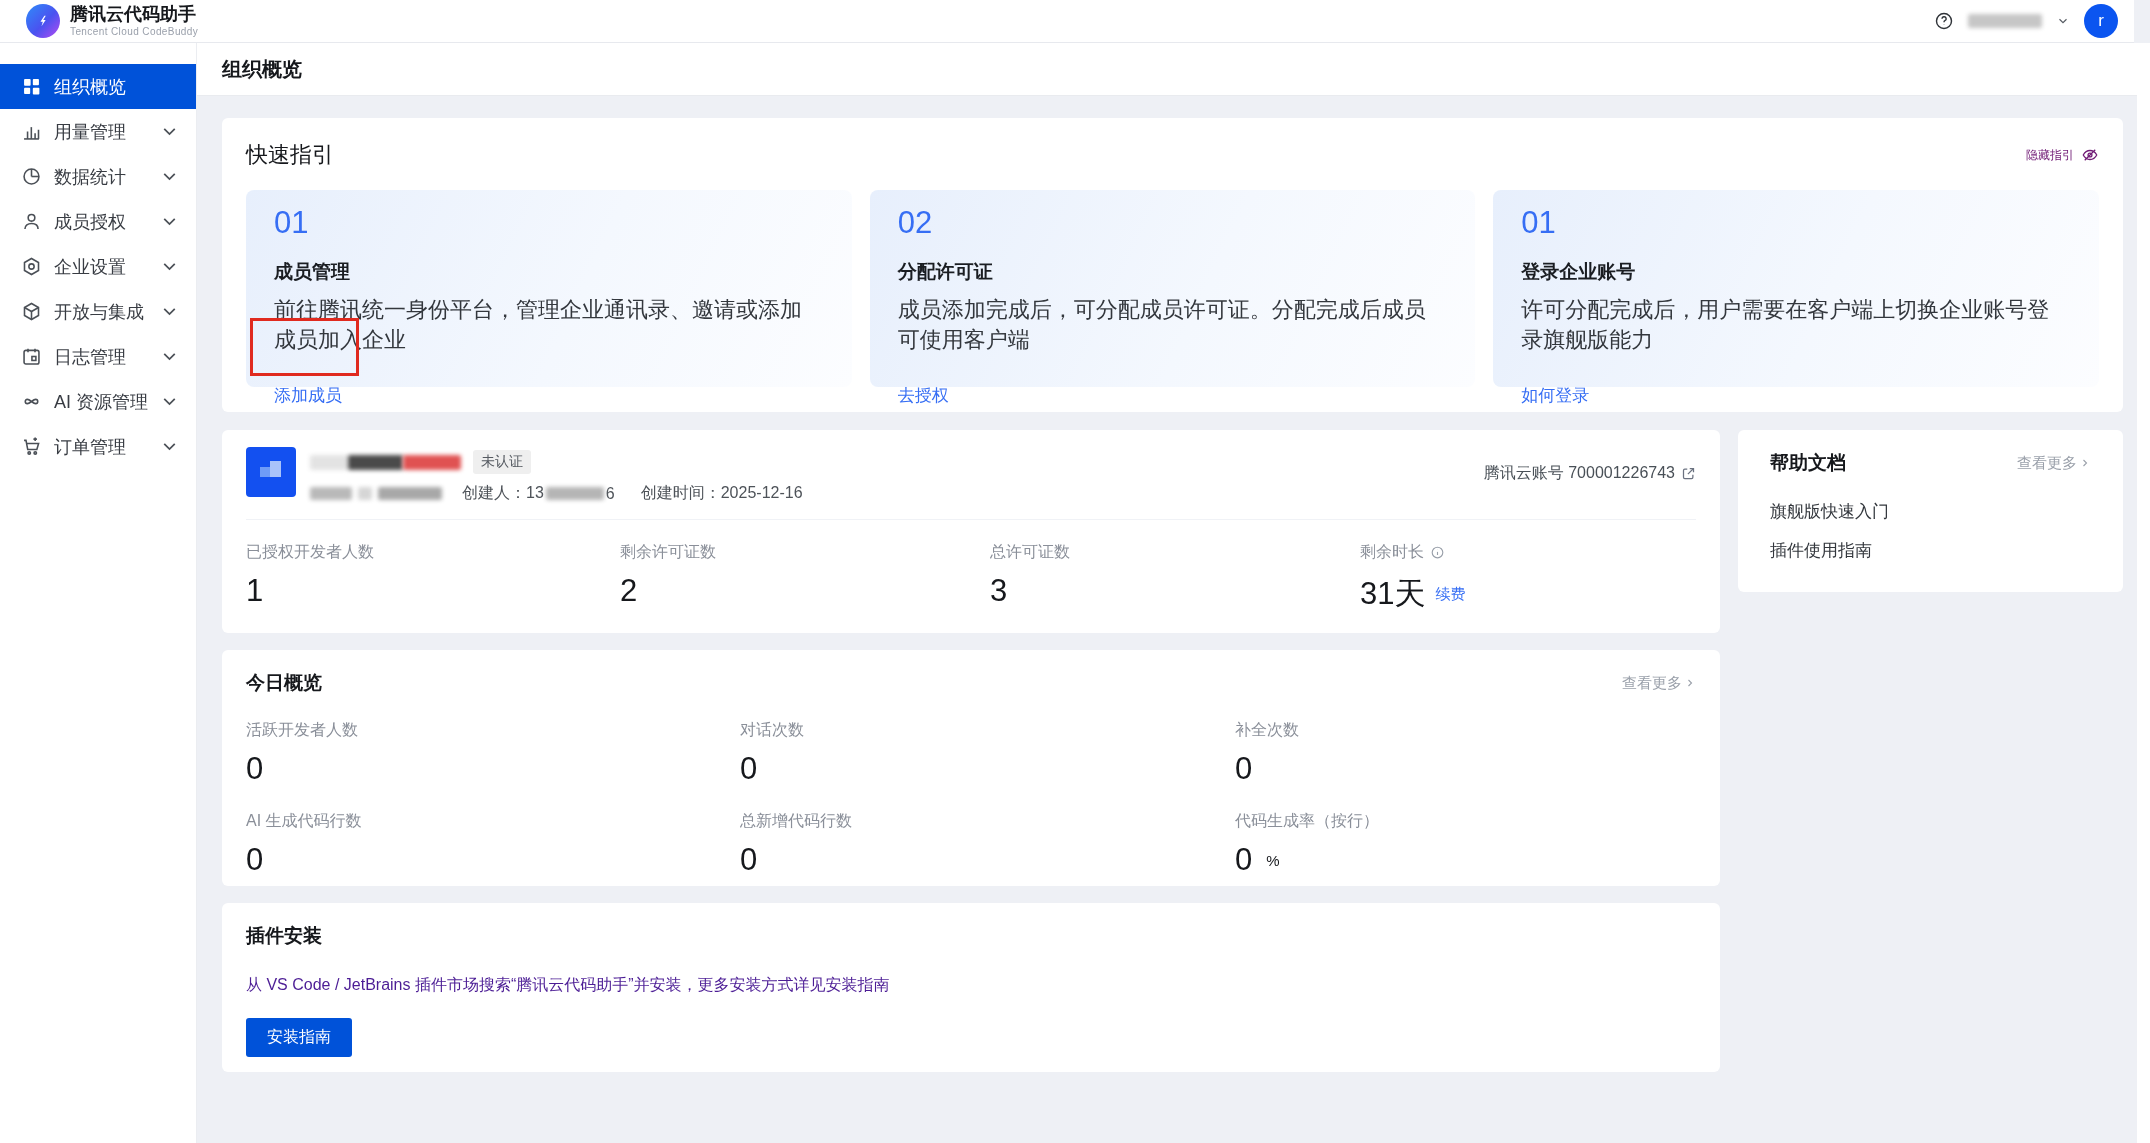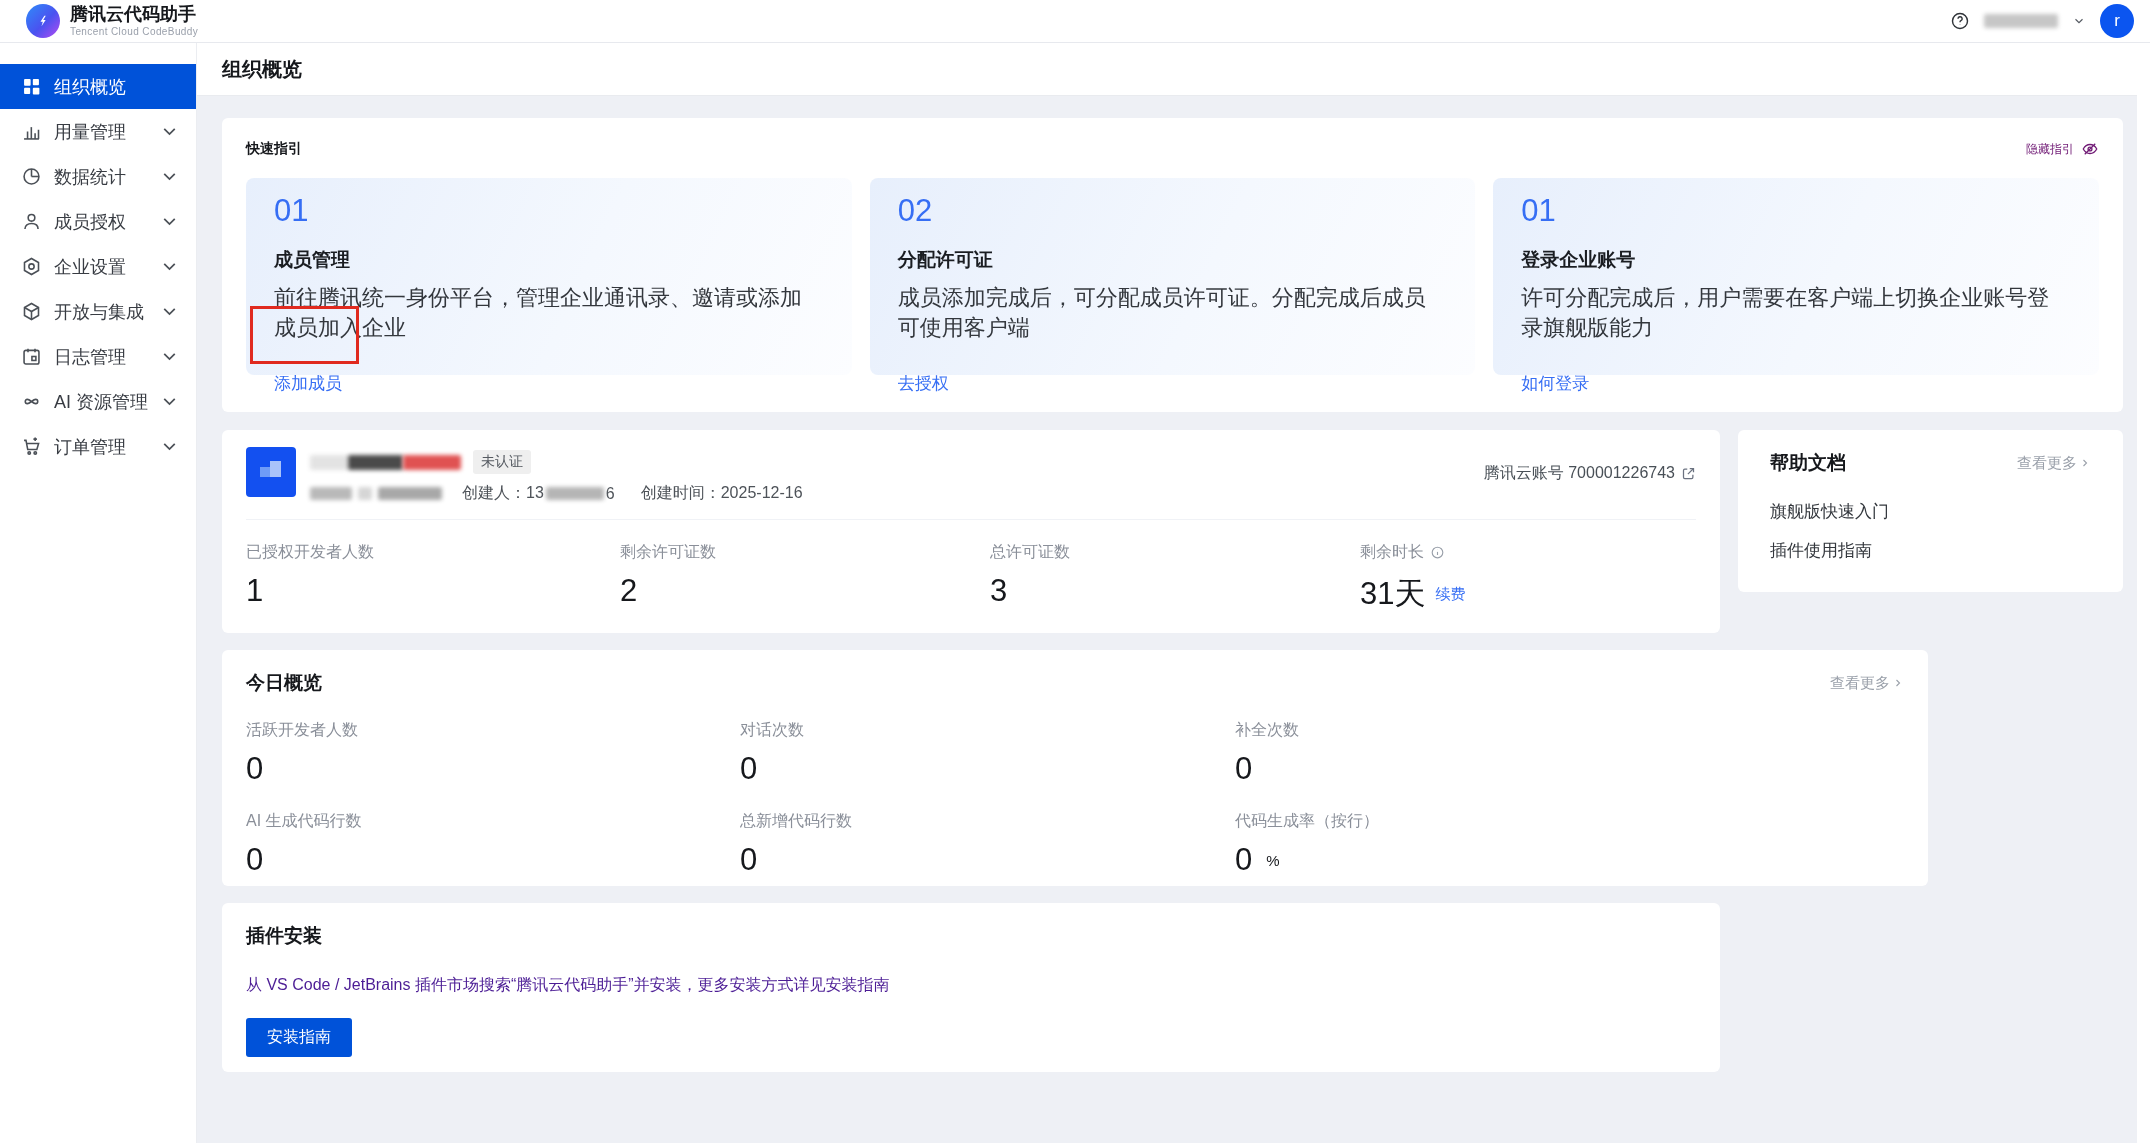--- a/index.html
+++ b/index.html
@@ -4,21 +4,21 @@
 <style>
   * { margin:0; padding:0; box-sizing:border-box; }
   html,body { width:2150px; height:1143px; }
   body {
     font-family:"Liberation Sans","DejaVu Sans",sans-serif;
     background:#eef0f5; color:#16181c; overflow:hidden; position:relative;
   }
   svg { display:block; }
 
   
-  .header { position:absolute; top:0; left:0; right:0; height:43px; background:#fff;
+  .header { position:absolute; top:0; left:0; right:16px; height:43px; background:#fff;
             border-bottom:1px solid #e7e9ee; display:flex; align-items:center;
             padding:0 16px 0 26px; z-index:9; }
   .logo-wrap { display:flex; align-items:center; }
   .logo-circle { width:34px; height:34px; border-radius:50%;
     background:linear-gradient(135deg,#2f8df9 0%,#4a52f0 55%,#b44bf2 100%);
     display:flex; align-items:center; justify-content:center; }
   .logo-text { margin-left:10px; }
   .logo-name { font-size:18px; font-weight:bold; color:#16181c; line-height:1.05; }
   .logo-sub  { font-size:10px; color:#9aa0ab; letter-spacing:.4px; margin-top:2px; }
   .h-right { margin-left:auto; display:flex; align-items:center; gap:14px; }
@@ -46,21 +46,21 @@
   .titlebar { height:53px; background:#fff; border-bottom:1px solid #e9ebef;
               display:flex; align-items:center; padding-left:25px; }
   .page-title { font-size:20px; font-weight:bold; }
   .content { position:absolute; top:53px; left:0; right:0; bottom:0; background:#eef0f5;
              padding:22px 14px 0 25px; overflow:hidden; }
   .card { background:#fff; border-radius:6px; }
 
   
   .qg-card { height:294px; padding:22px 24px; margin-bottom:18px; }
   .qg-head { display:flex; justify-content:space-between; align-items:center; margin-bottom:20px; }
-  .qg-title { font-size:14px; font-weight:bold; }
+  .qg-title { font-size:22px; font-weight:normal; }
   .hide-guide { font-size:12px; color:#701a75; display:flex; align-items:center; gap:7px; cursor:pointer; }
   .hide-guide svg { width:18px; height:18px; }
   .steps { display:flex; gap:18px; }
   .step { flex:1; height:197px; border-radius:8px; padding:16px 28px; position:relative;
           background:linear-gradient(115deg,#e7effc 0%,#f4f8fe 55%,#fcfdff 100%); }
   .step-num { font-size:31px; color:#366ef4; font-weight:500; line-height:1.1; }
   .step-title { font-size:19px; font-weight:bold; margin-top:19px; color:#1a1d22; }
   .step-desc { font-size:22px; color:#33373d; margin-top:10px; line-height:1.35; }
   .step-link { display:inline-block; font-size:17px; color:#366ef4; margin-top:30px; cursor:pointer; }
   .red-box { position:absolute; left:4px; top:128px; width:109px; height:58px;
@@ -94,21 +94,21 @@
 
   .help-card { flex:1; height:162px; padding:20px 32px; }
   .hc-head { display:flex; justify-content:space-between; align-items:center; }
   .hc-title { font-size:19px; font-weight:bold; }
   .more-link { font-size:15px; color:#9aa0aa; display:flex; align-items:center; gap:2px; cursor:pointer; }
   .more-link svg { width:12px; height:12px; }
   .hc-links { margin-top:24px; }
   .hc-link { font-size:17px; color:#33373d; margin-bottom:16px; cursor:pointer; }
 
   
-  .today-card { width:1706px; height:236px; padding:20px 24px; margin-bottom:17px; }
+  .today-card { width:1498px; height:236px; padding:20px 24px; margin-bottom:17px; }
   .today-grid { display:grid; grid-template-columns:494px 495px 1fr; row-gap:24px; margin-top:24px; }
 
   
   .plugin-card { width:1498px; height:169px; padding:20px 24px; }
   .plugin-title { font-size:19px; font-weight:bold; }
   .plugin-desc { font-size:16px; color:#4c1d95; margin-top:26px; }
   .plugin-btn { margin-top:22px; background:#0052d9; color:#fff; font-size:16px;
                 padding:9px 21px; border:none; border-radius:3px; cursor:pointer;
                 font-family:inherit; }
 </style>

